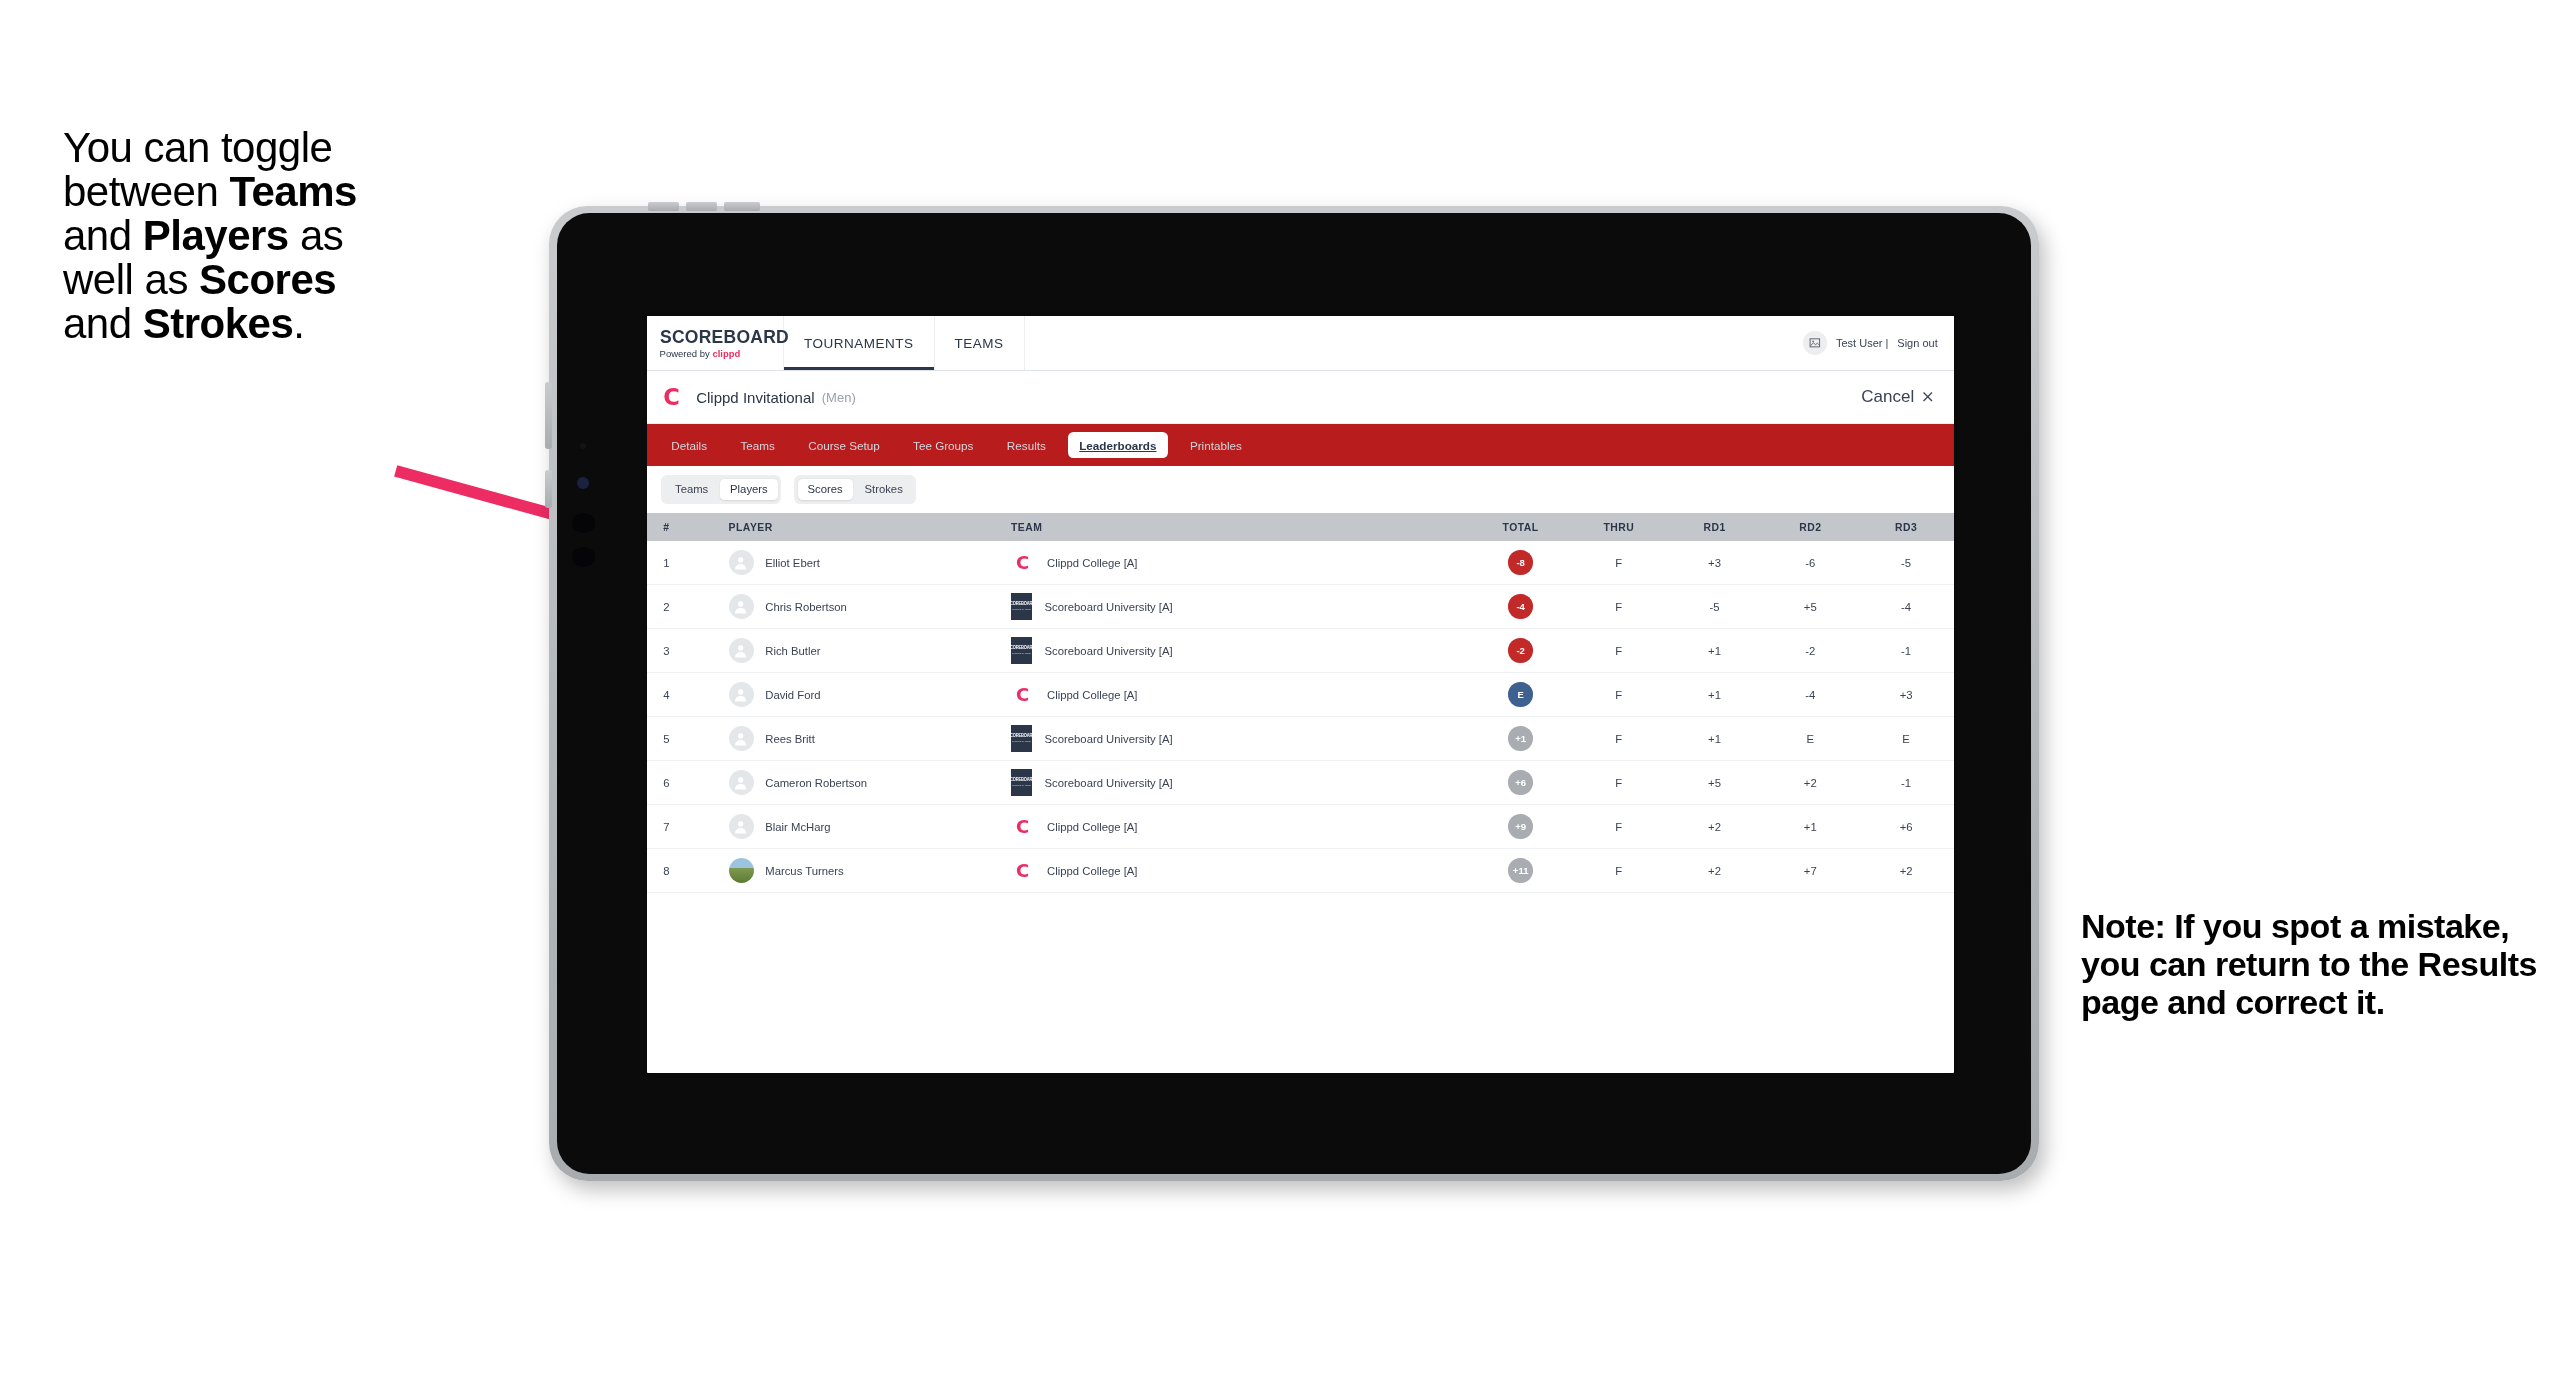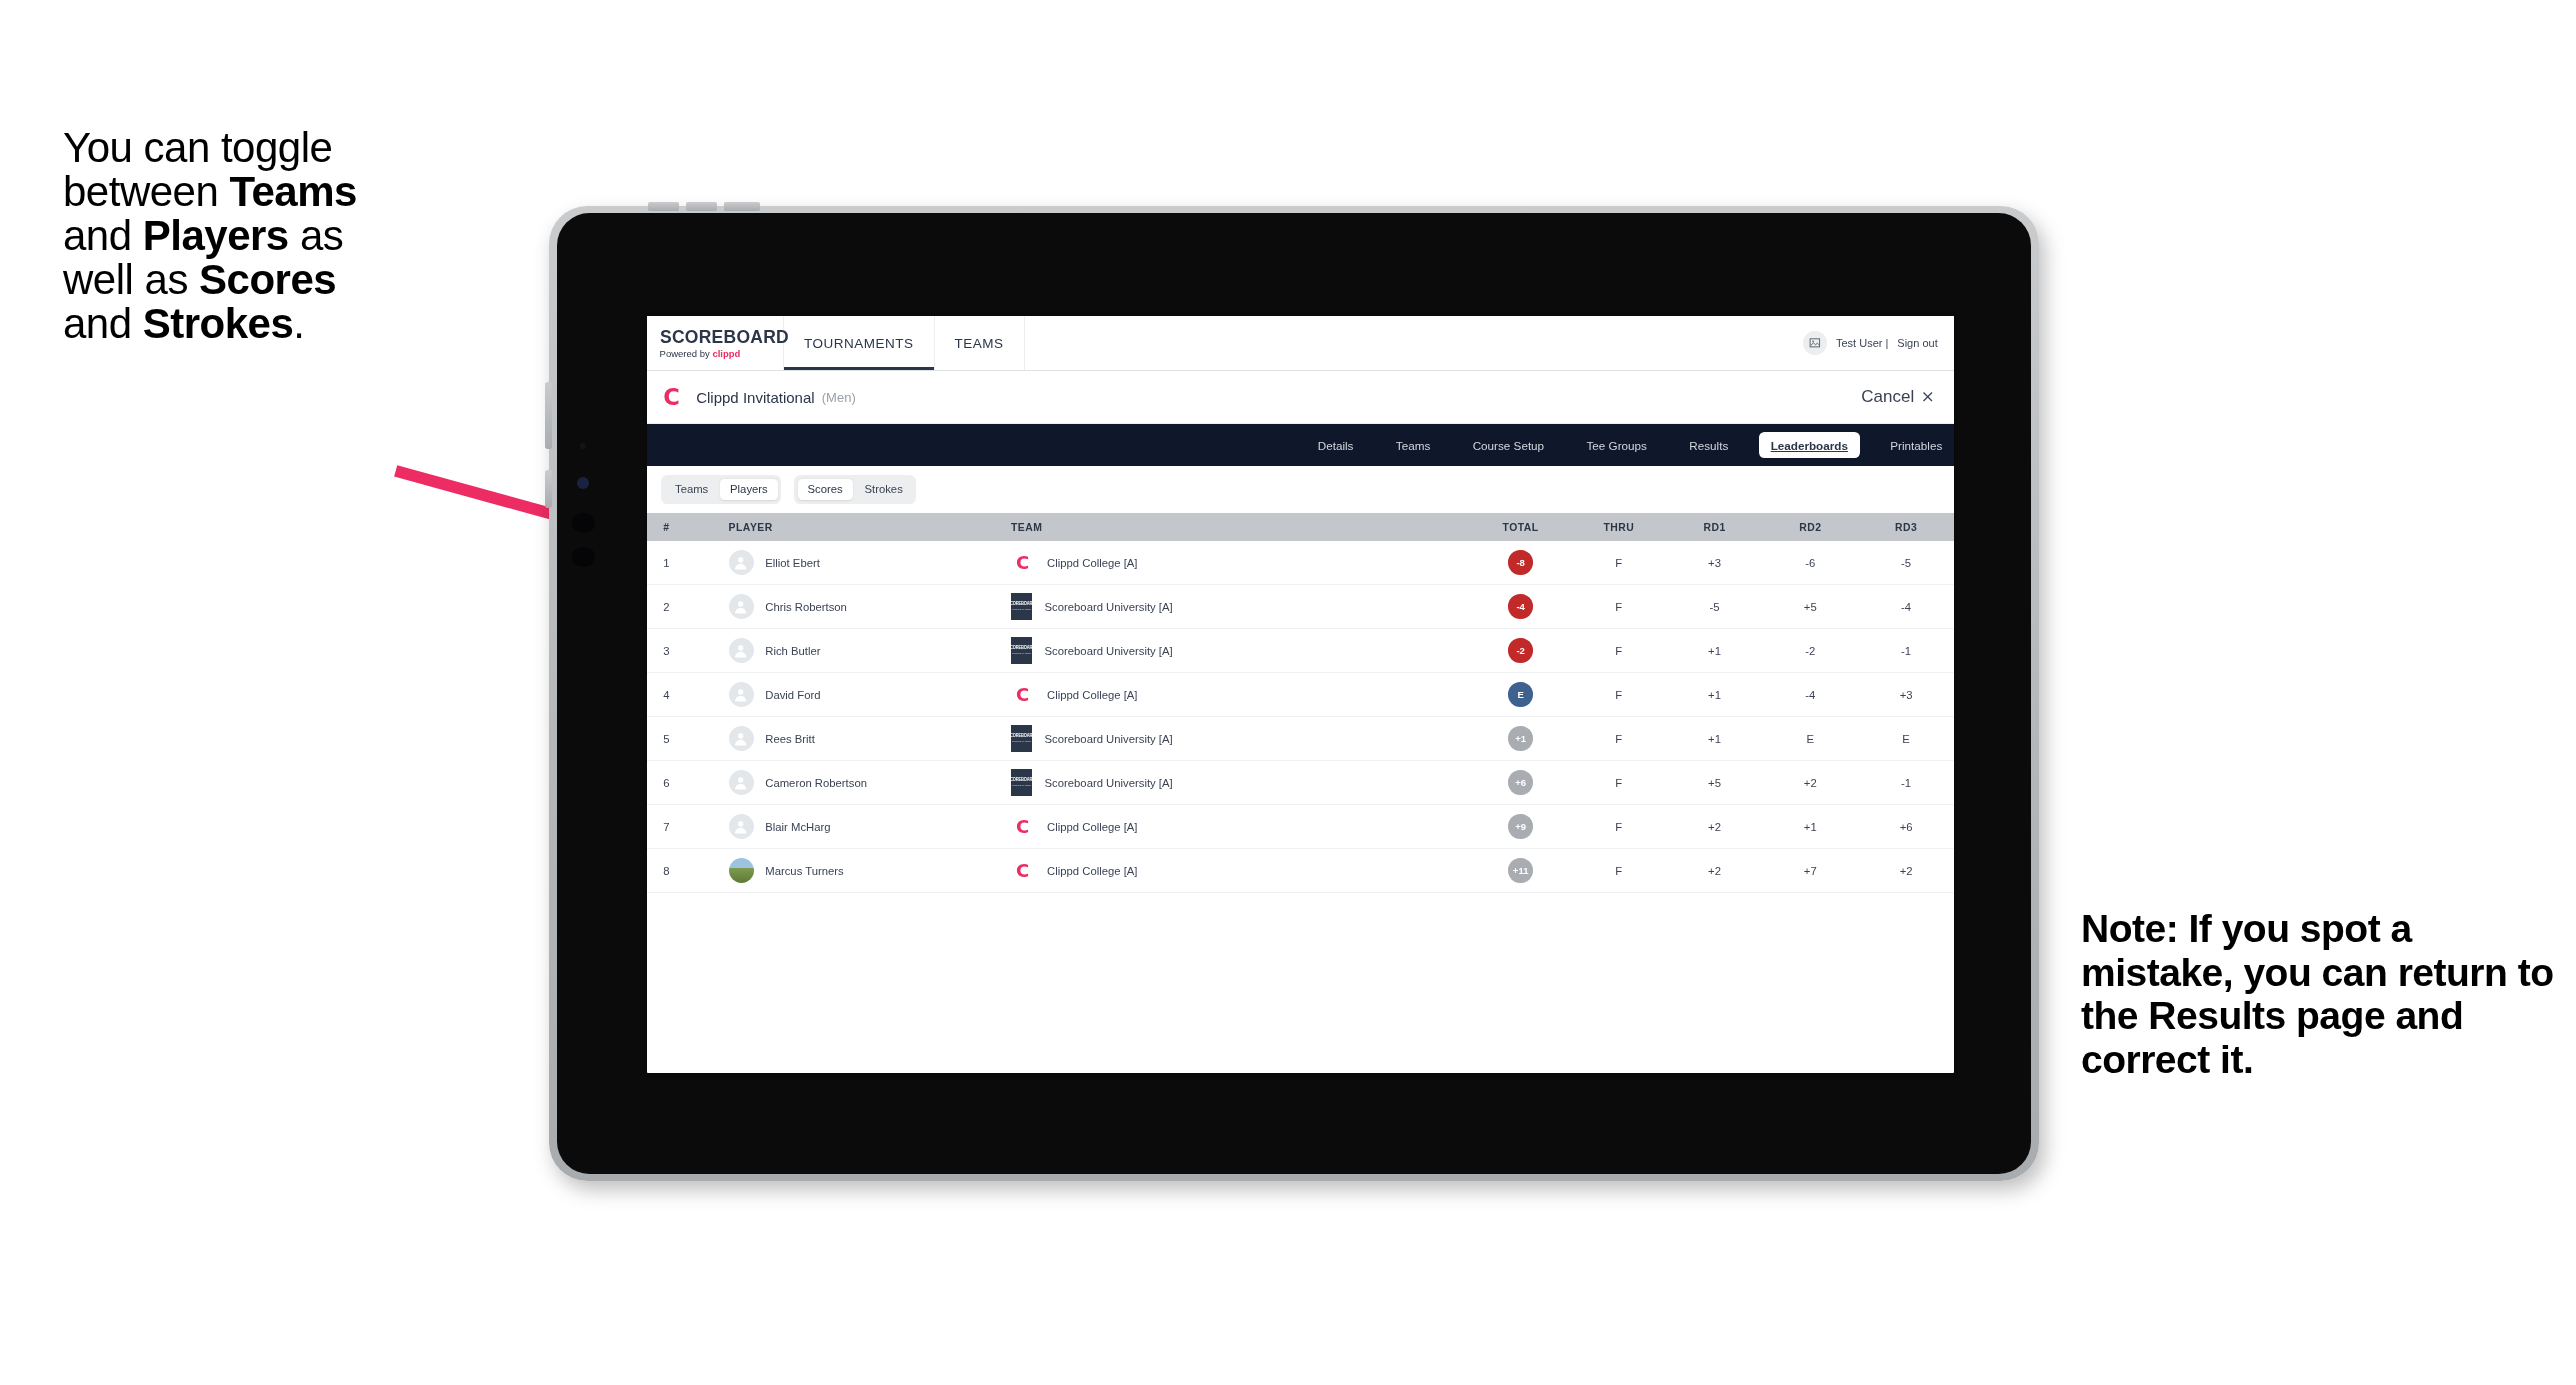--- a/index.html
+++ b/index.html
@@ -28,21 +28,21 @@
     font-size: 42px;
     line-height: 1.05;
     font-weight: 400;
   }
   #annotation-left b { font-weight: 700; }
 
   #annotation-right {
     left: 2081px;
     top: 907px;
     width: 488px;
-    font-size: 39px;
+    font-size: 34px;
     line-height: 1.12;
     font-weight: 700;
   }
 
   
   #callout-arrow {
     position: absolute;
     left: 379px;
     top: 460px;
     width: 271px;
@@ -215,26 +215,25 @@
     display: flex;
     align-items: center;
     gap: 6.3px;
     cursor: pointer;
   }
   #cancel-label { font-size: 17px; color: #3a4354; }
 
   
   #subnav {
     height: 42px;
-    background: #0f172a;
+    background: #b91c1c;
     display: flex;
     align-items: center;
     padding-left: 12.6px;
-    gap: 19px;
-    justify-content: flex-end;
+    gap: 10px;
   }
   .subnav-item {
     font-size: 11.7px;
     color: #d3d7de;
     padding: 6.3px 11.7px;
     border-radius: 5.4px;
     cursor: pointer;
     white-space: nowrap;
   }
   .subnav-item.active {

